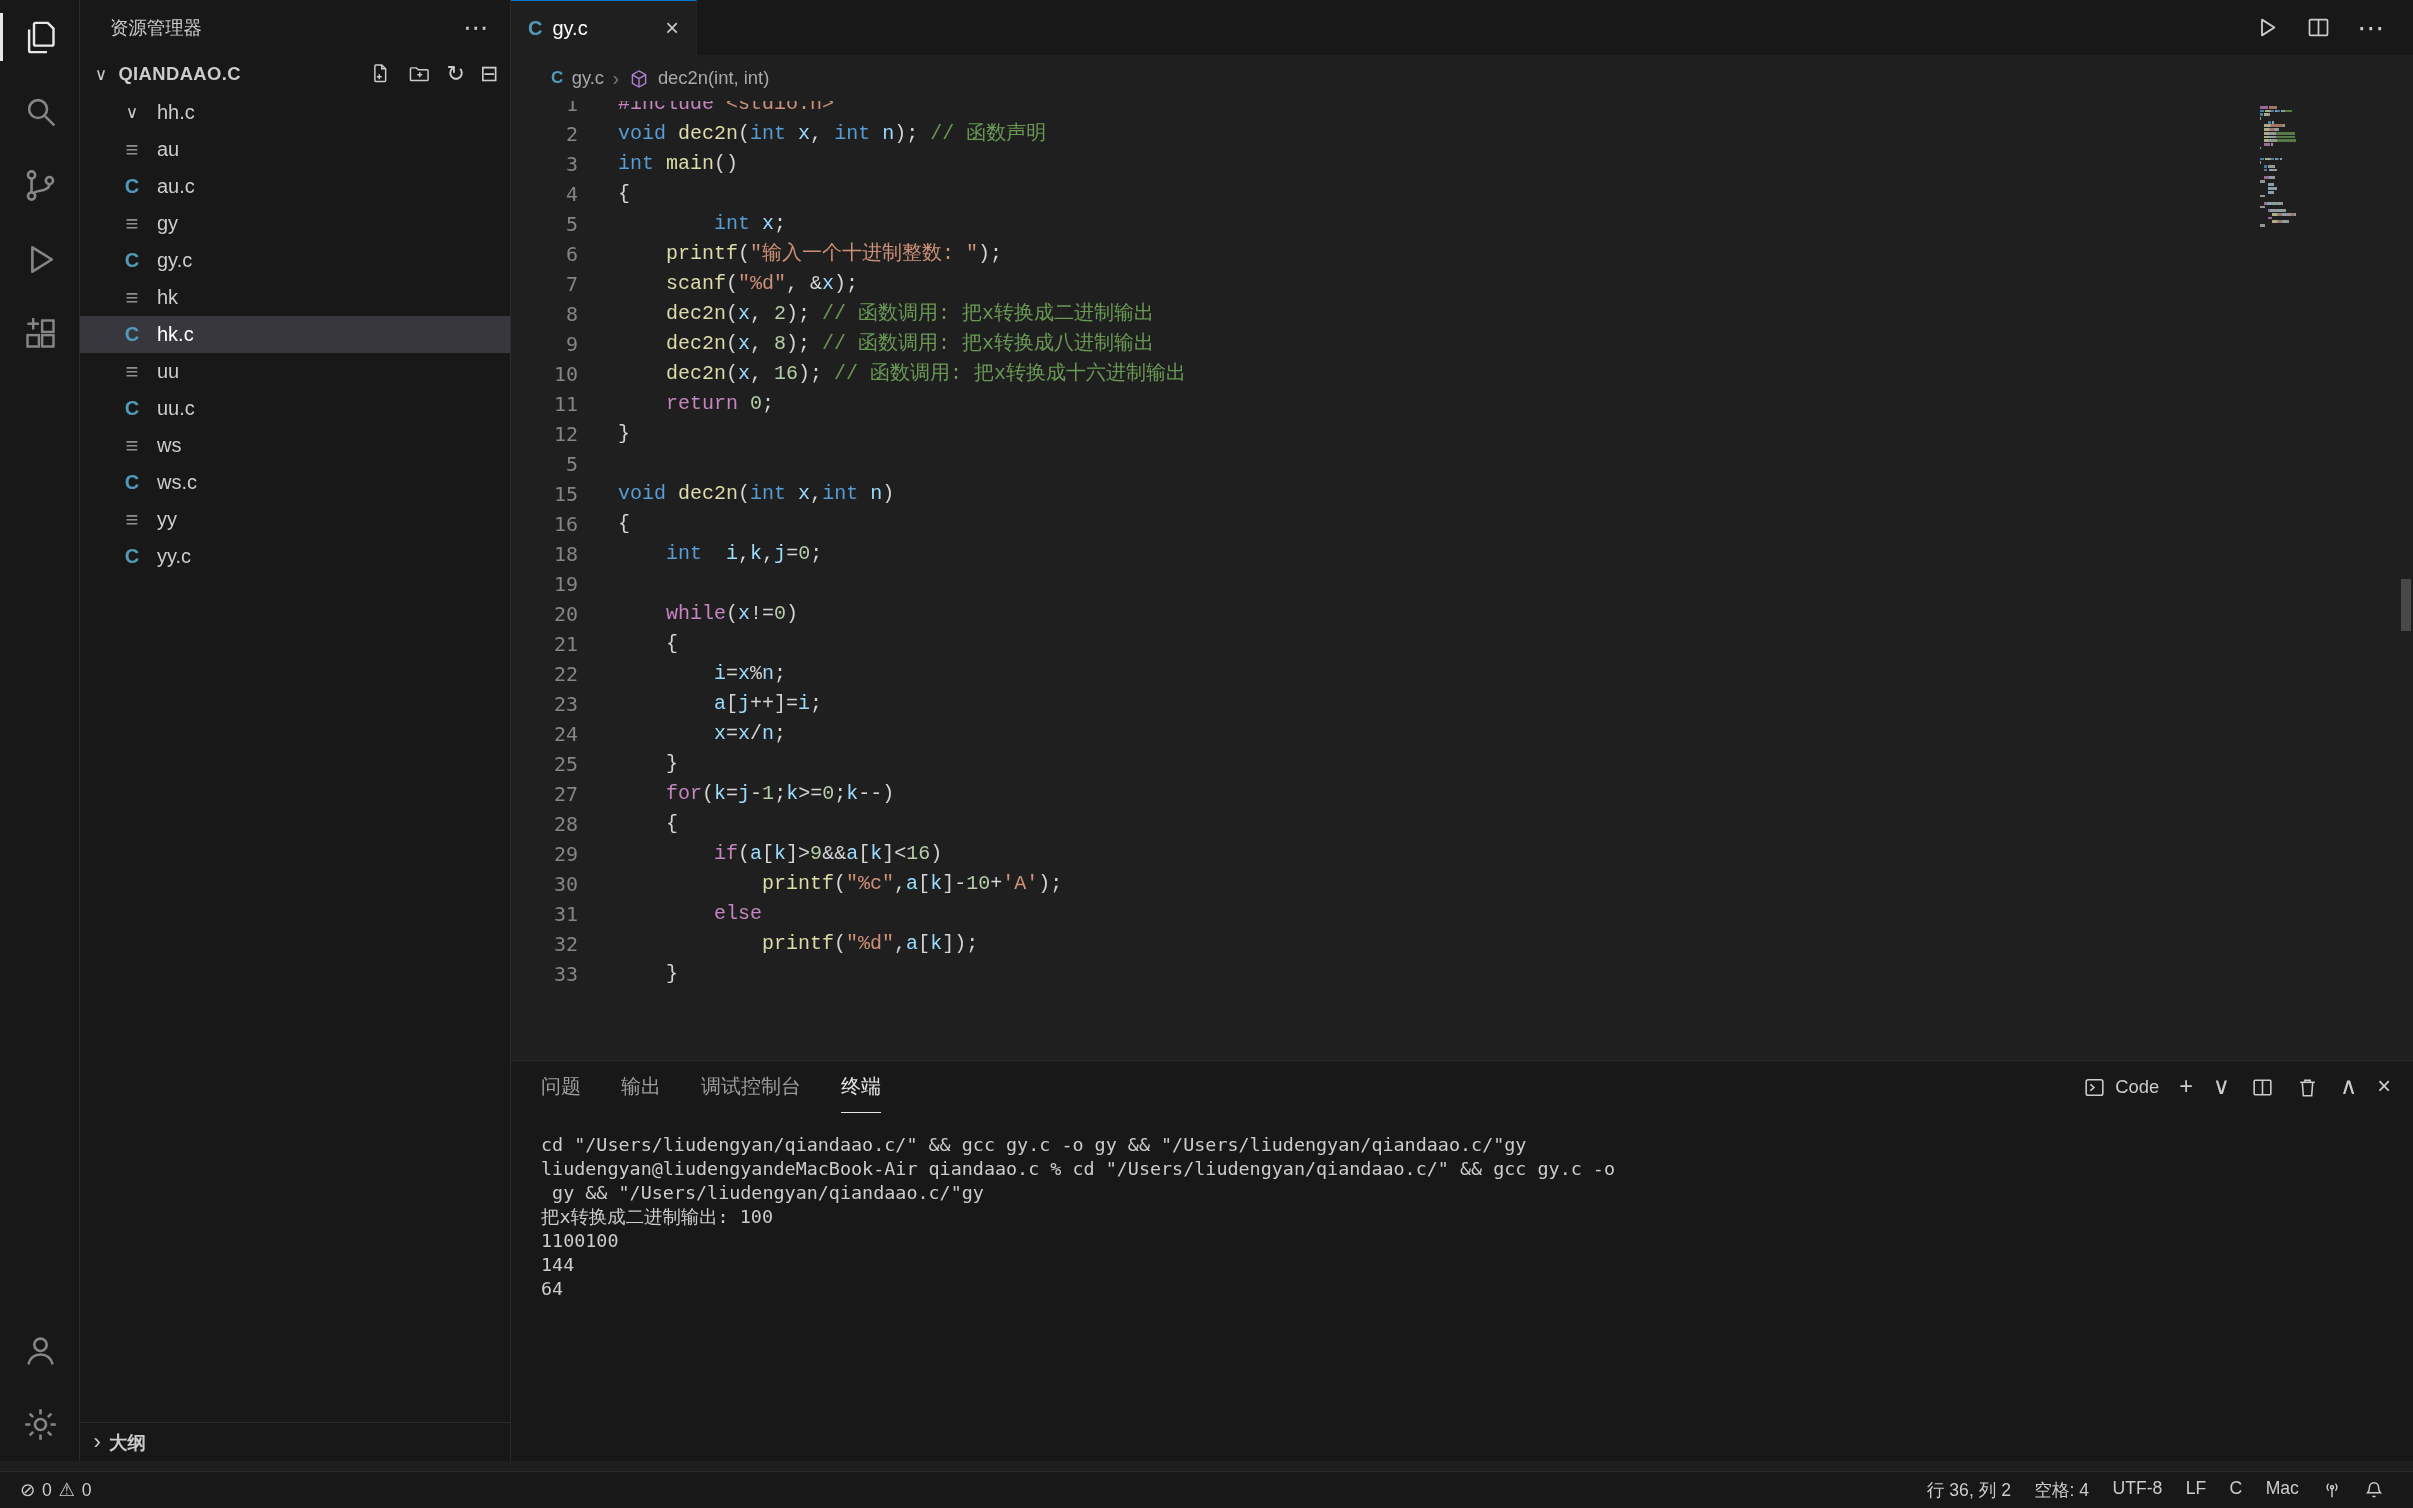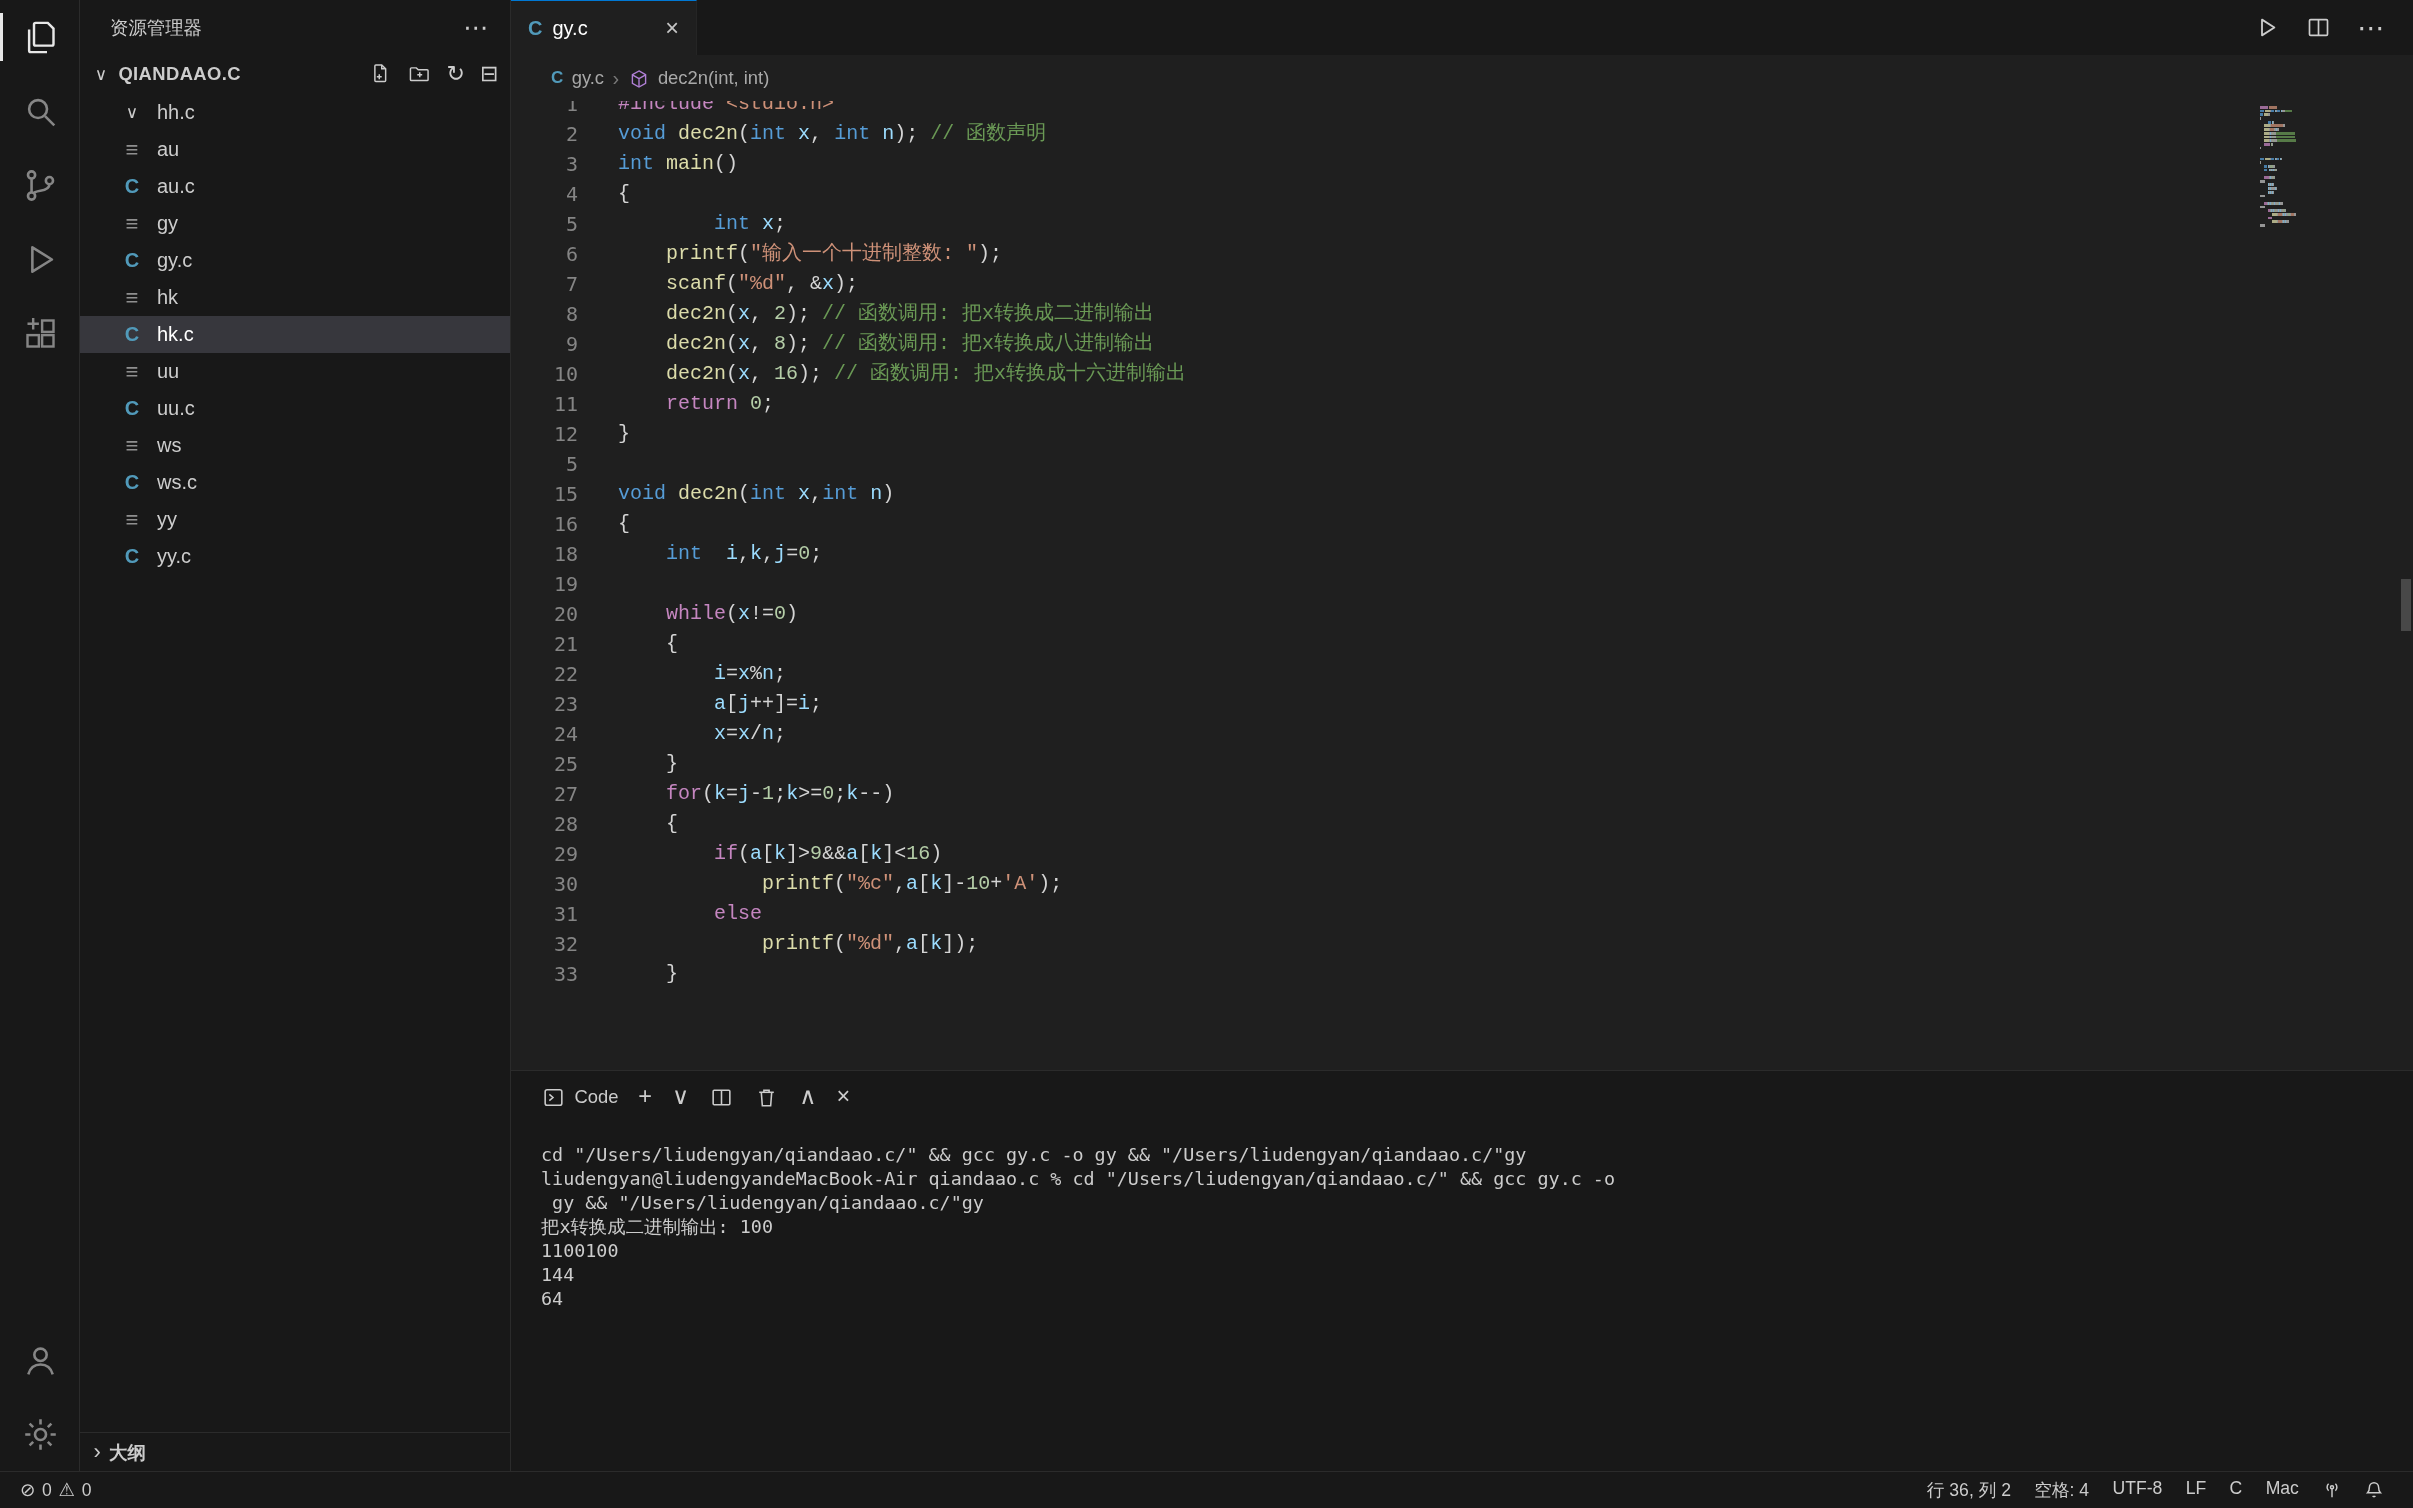--- a/index.html
+++ b/index.html
@@ -1,18 +1,18 @@
 <!DOCTYPE html>
 <html style="font-size:13.4px"><head>
 <meta charset="utf-8">
 <style>
   * { margin:0; padding:0; box-sizing:border-box; }
   html,body { width:2413px; height:1508px; background:#1f1f1f; overflow:hidden;
               font-family:"Liberation Sans", sans-serif; color:#cccccc; }
-  .app { width:2413px; height:1508px; display:flex; flex-direction:column; }
+  .app { width:2413px; height:1508px; display:flex; flex-direction:column;gap:10px; }
   .main { flex:1; display:flex; min-height:0; }
 
   
   .activitybar { width:80px; background:#181818; border-right:0.8px solid #2b2b2b;
                  display:flex; flex-direction:column; justify-content:space-between; }
   .ab-group { display:flex; flex-direction:column; }
   .ab-item { width:80px; height:74px; display:flex; align-items:center; justify-content:center;
              color:#868686; position:relative; cursor:pointer; }
   .ab-item.active { color:#e7e7e7; }
   .ab-item.active::before { content:""; position:absolute; left:0; top:13.4px; bottom:13.4px; width:2.5px; background:#e7e7e7; }
@@ -433,20 +433,26 @@
             <div class="mm-line"><span class="mm-seg tk-pun mm-sp" style="width: 11.6px;"></span><span class="mm-seg tk-fn" style="width: 5.8px;"></span><span class="mm-seg tk-pun" style="width: 1px;"></span><span class="mm-seg tk-str" style="width: 3.9px;"></span><span class="mm-seg tk-pun" style="width: 1px;"></span><span class="mm-seg tk-var" style="width: 1px;"></span><span class="mm-seg tk-pun" style="width: 1px;"></span><span class="mm-seg tk-var" style="width: 1px;"></span><span class="mm-seg tk-pun" style="width: 1.9px;"></span><span class="mm-seg tk-num" style="width: 1.9px;"></span><span class="mm-seg tk-pun" style="width: 1px;"></span><span class="mm-seg tk-str" style="width: 2.9px;"></span><span class="mm-seg tk-pun" style="width: 1.9px;"></span></div>
             <div class="mm-line"><span class="mm-seg tk-pun mm-sp" style="width: 7.7px;"></span><span class="mm-seg tk-ctrl" style="width: 3.9px;"></span></div>
             <div class="mm-line"><span class="mm-seg tk-pun mm-sp" style="width: 11.6px;"></span><span class="mm-seg tk-fn" style="width: 5.8px;"></span><span class="mm-seg tk-pun" style="width: 1px;"></span><span class="mm-seg tk-str" style="width: 3.9px;"></span><span class="mm-seg tk-pun" style="width: 1px;"></span><span class="mm-seg tk-var" style="width: 1px;"></span><span class="mm-seg tk-pun" style="width: 1px;"></span><span class="mm-seg tk-var" style="width: 1px;"></span><span class="mm-seg tk-pun" style="width: 2.9px;"></span></div>
             <div class="mm-line"><span class="mm-seg tk-pun" style="width: 4.8px;"></span></div>
           </div>
         <div class="scroll-thumb"></div>
       </div>
 
       <div class="panel">
         <div class="panel-header">
+          <div class="panel-tabs">
+              <span class="panel-tab">问题</span>
+              <span class="panel-tab">输出</span>
+              <span class="panel-tab">调试控制台</span>
+              <span class="panel-tab active">终端</span>
+            </div>
           <div class="panel-actions">
             <span class="term-profile">
               <svg viewBox="0 0 24 24" fill="none" stroke="currentColor" stroke-width="1.5">
                   <rect x="4" y="4.5" width="16" height="15" rx="2"></rect>
                   <path d="M8 9l3.5 3L8 15"></path>
                 </svg>
               <span>Code</span>
             </span>
             <span class="pa-glyph">+</span>
             <span class="pa-glyph">∨</span>

